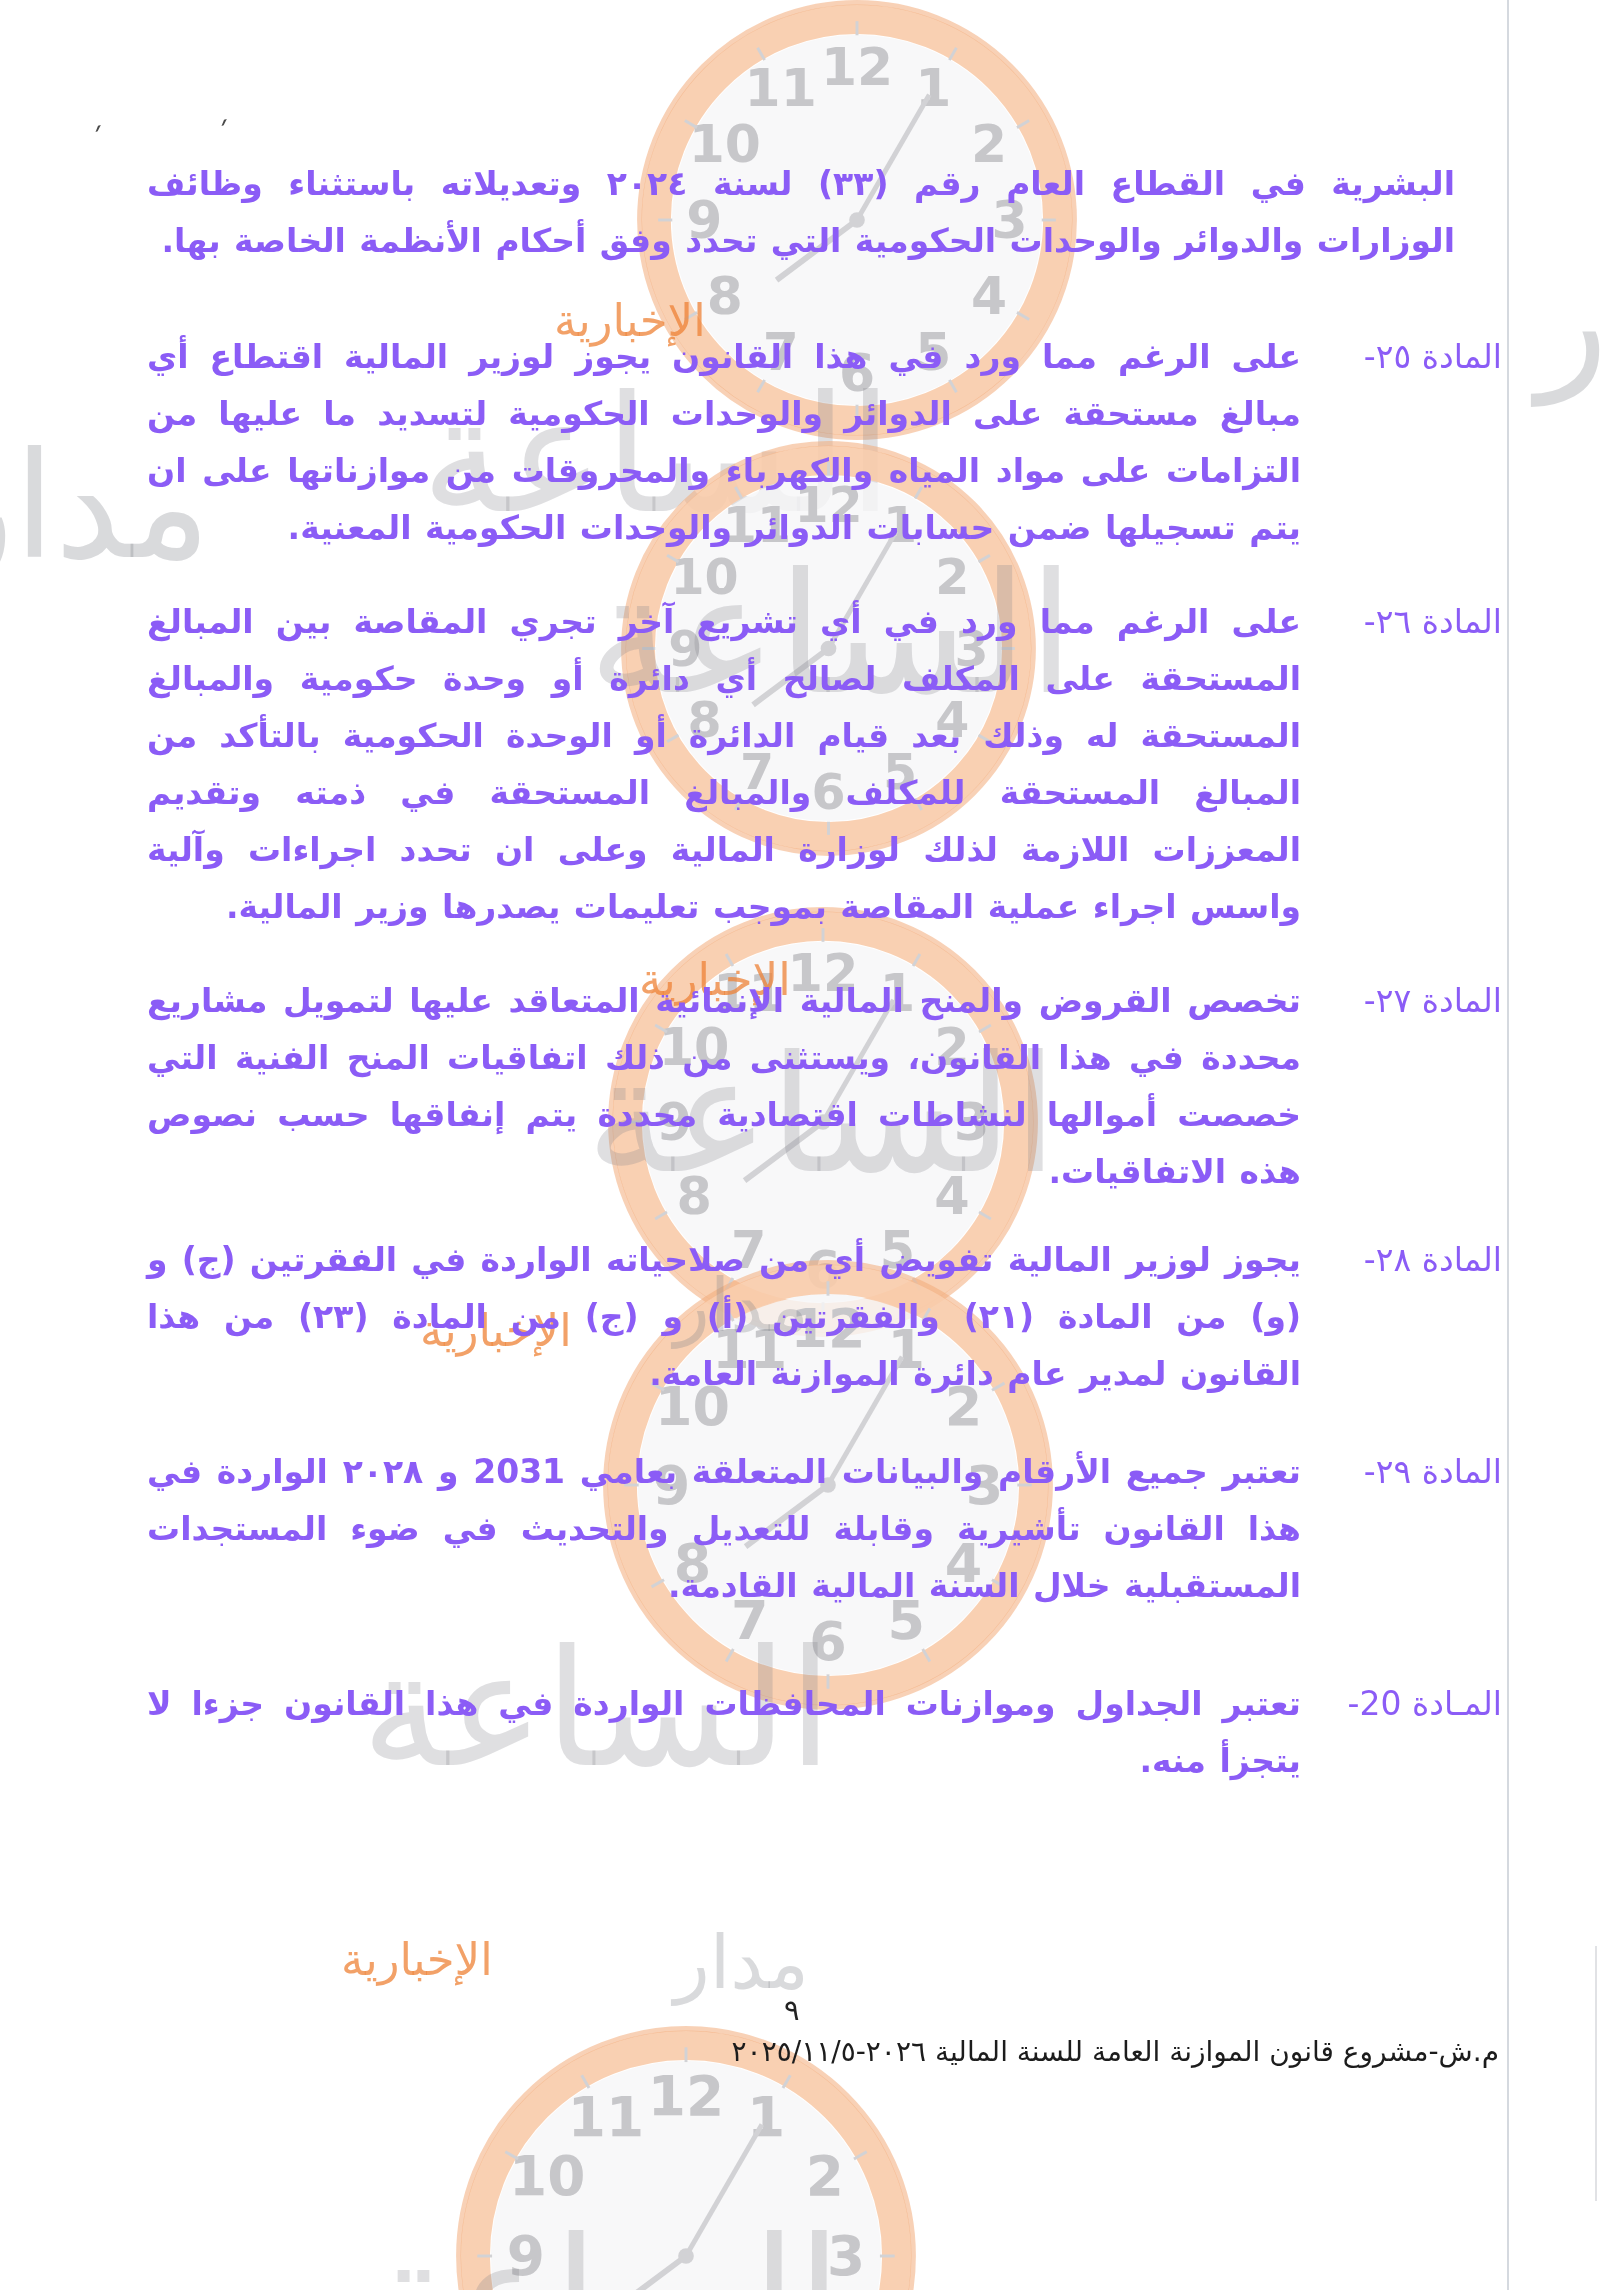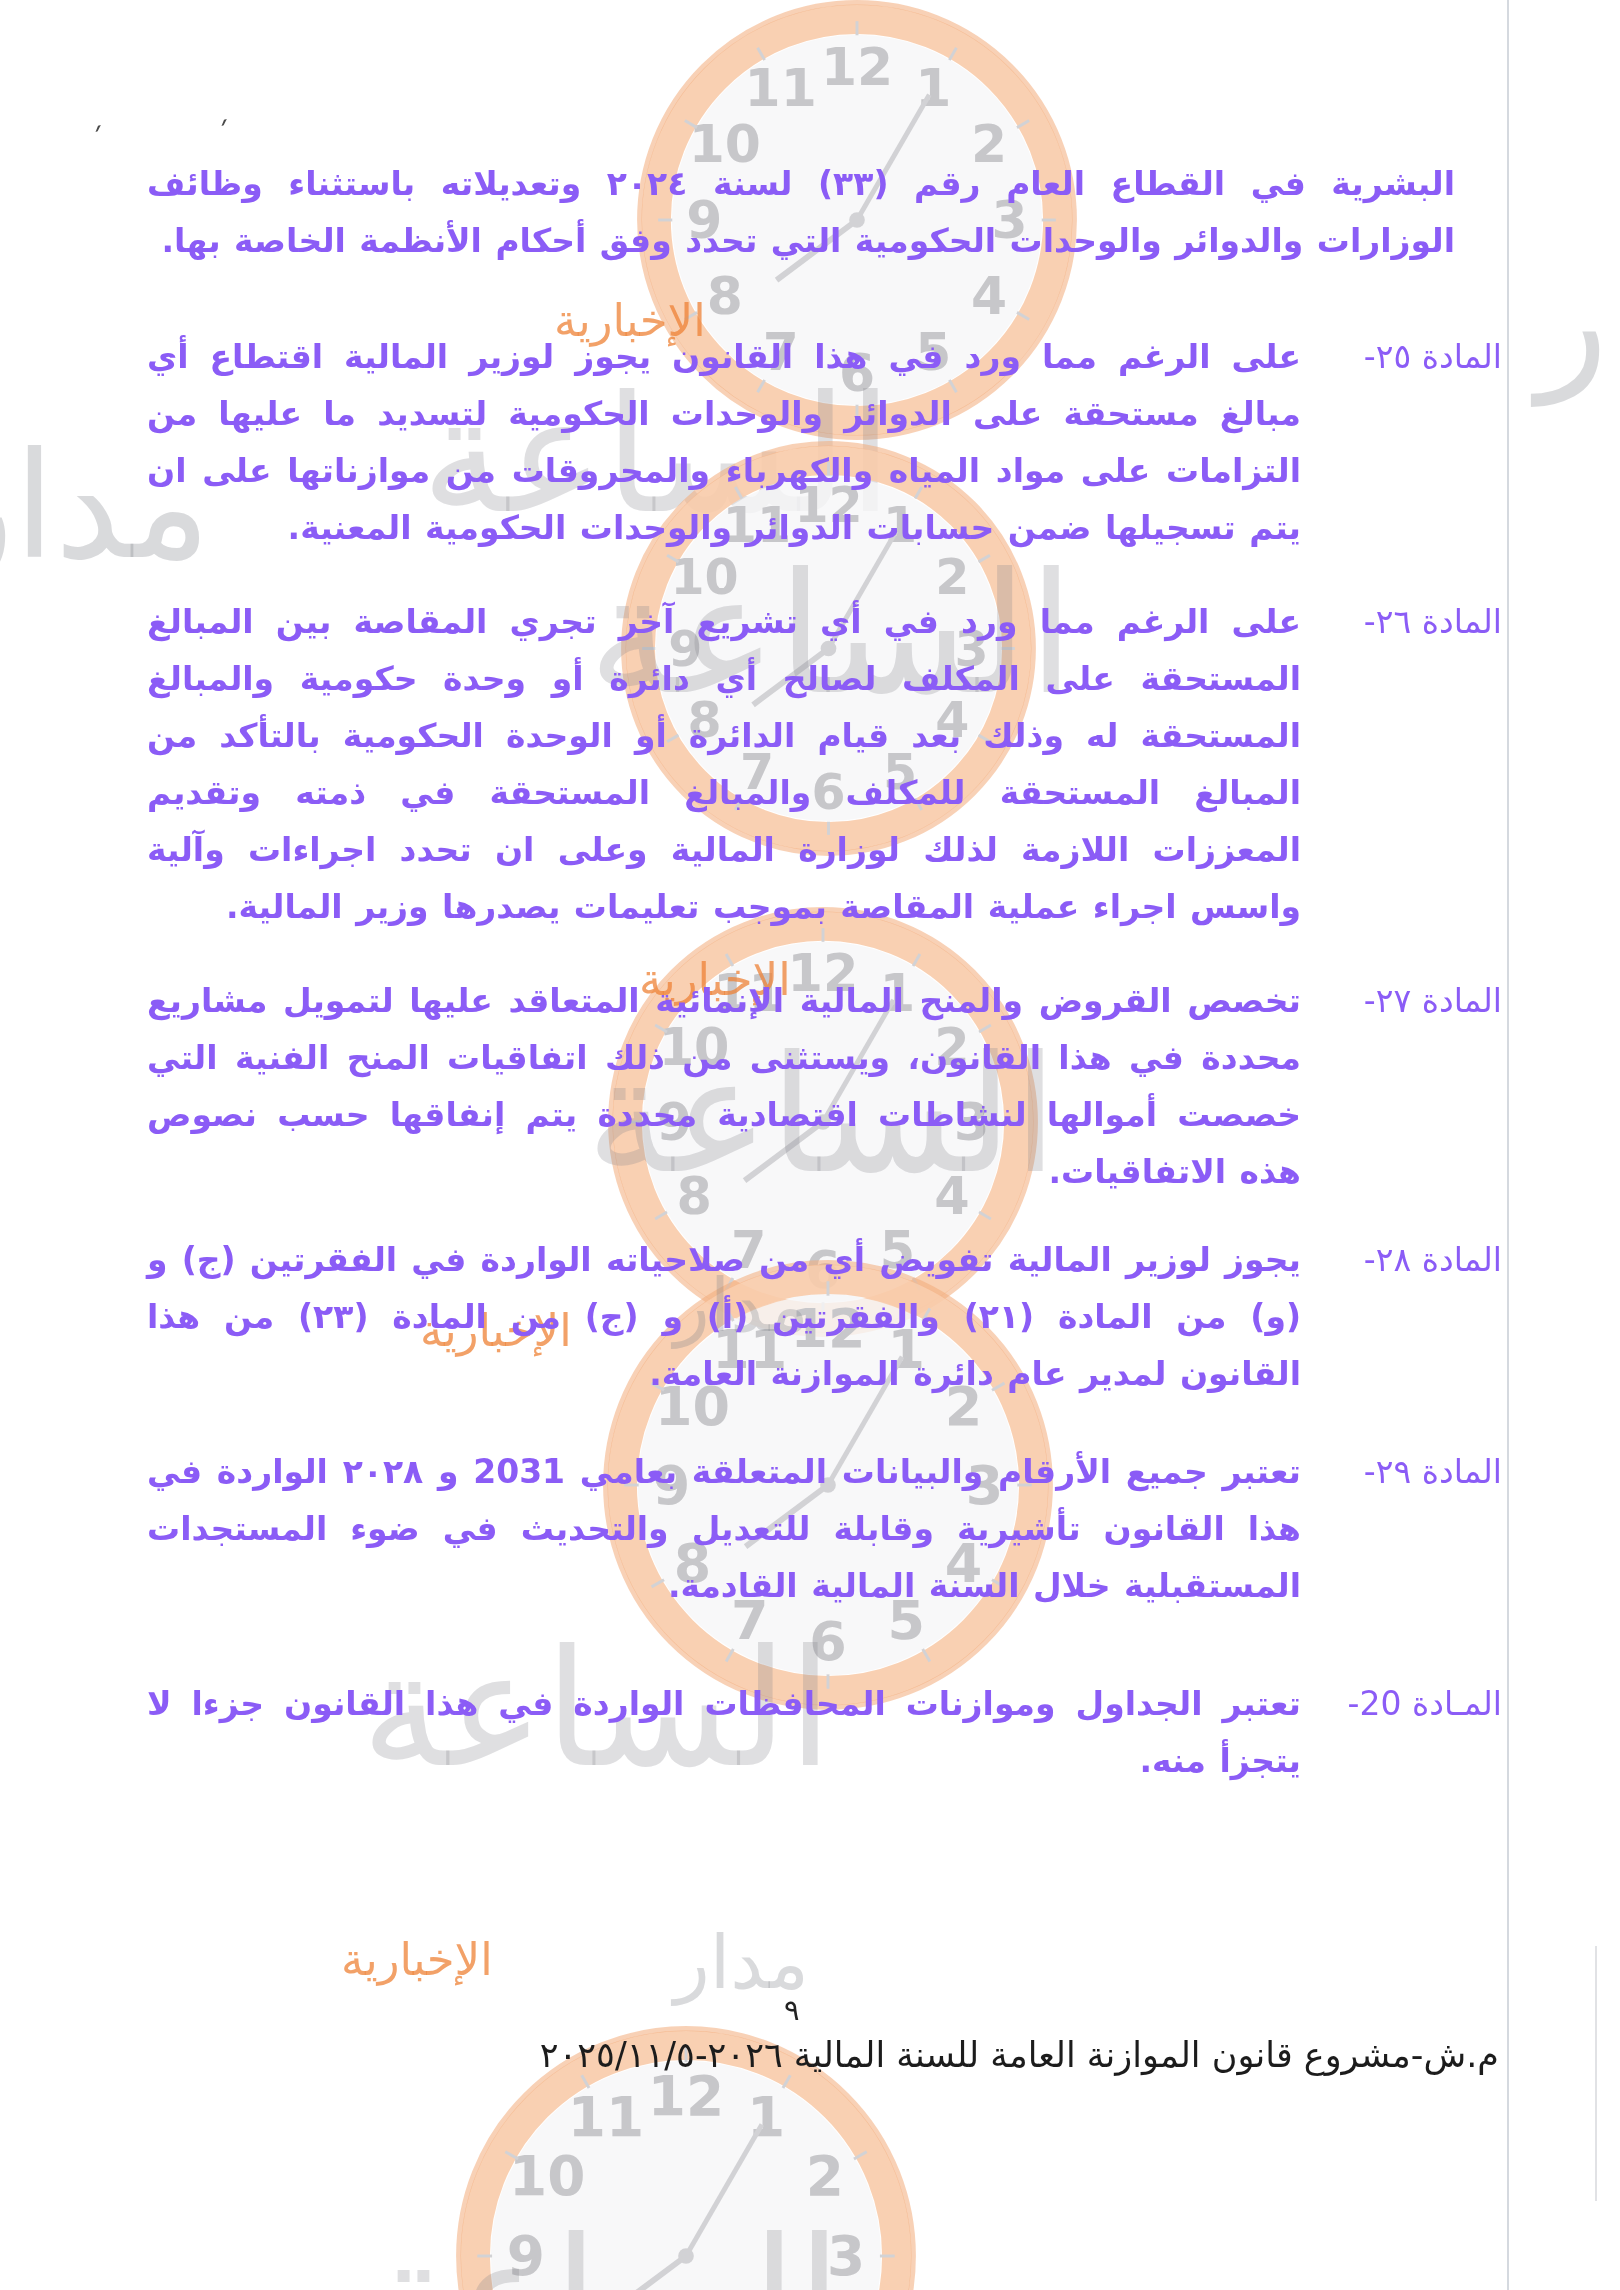--- a/index.html
+++ b/index.html
@@ -47,21 +47,21 @@
   .m-a27{margin-bottom:31px;}
   .m-a28{margin-bottom:41px;}
   .m-a29{margin-bottom:61px;}
   
   #page-number{
     position:absolute;z-index:2;top:1993px;left:784px;
     font-size:29px;color:#222;
   }
   #footer-note{
     position:absolute;z-index:2;top:2035px;right:121px;
-    font-size:35px;color:#1c1c1c;direction:rtl;white-space:nowrap;
+    font-size:28px;color:#1c1c1c;direction:rtl;white-space:nowrap;
   }
 </style>
 </head>
 <body>
 
 <div id="page">
 
   <div id="wm-layer">
       <svg width="480" height="480" viewBox="-245 -245 490 490" style="position: absolute; left: 617px; top: -19.6px;">
         <circle cx="0" cy="0" r="189" fill="#f6f6f7" fill-opacity="0.8"></circle>

